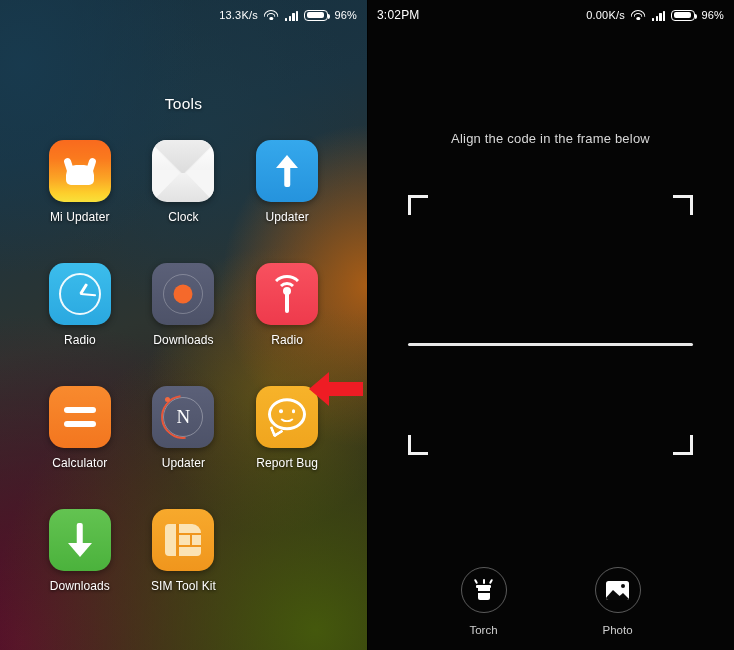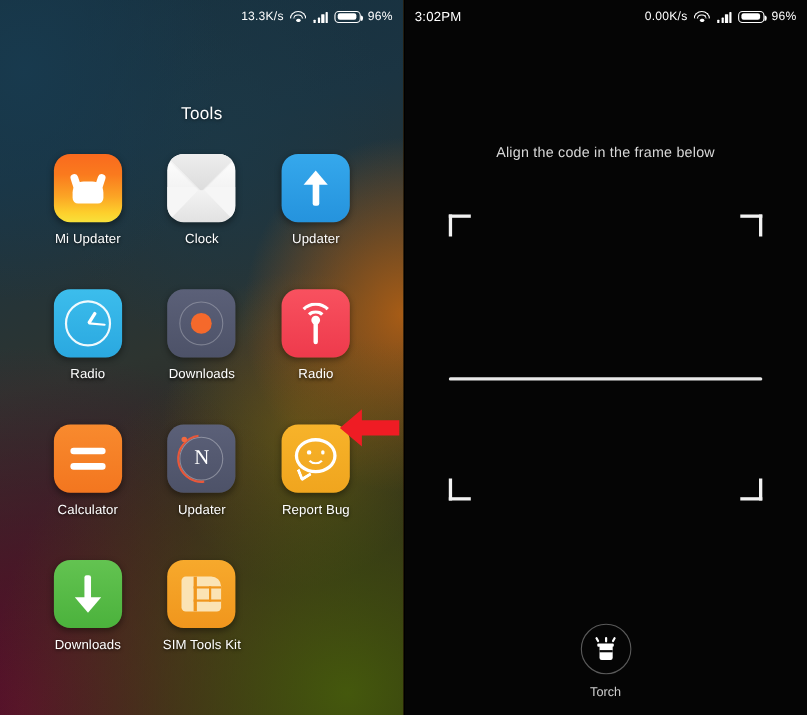--- a/index.html
+++ b/index.html
@@ -409,21 +409,21 @@
         <div class="app-label">Downloads</div>
       </div>
 
       <div class="app">
         <div class="app-icon ic-sim">
           <div class="sim-chip">
               <span class="v"></span>
               <span class="v2"></span>
             </div>
         </div>
-        <div class="app-label">SIM Tools Kit</div>
+        <div class="app-label">SIM Tool Kit</div>
       </div>
 
     </div>
 
     <div class="arrow-left-marker">
       <svg width="58" height="40" viewBox="0 0 58 40">
         <path d="M2 20 L22 3 L22 13 L56 13 L56 27 L22 27 L22 37 Z" fill="#ef1c24"></path>
       </svg>
     </div>
   </div>
@@ -471,16 +471,26 @@
             <span class="ray l"></span>
               <span class="ray c"></span>
               <span class="ray r"></span>
             <span class="cap"></span>
               <span class="body"></span>
           </div>
         </div>
         <div class="tool-label">Torch</div>
       </div>
 
+      <div class="tool-btn">
+        <div class="tool-circle">
+          <div class="photo-g">
+              <span class="sun"></span>
+              <span class="hill2"></span>
+              <span class="hill"></span>
+            </div>
+        </div>
+        <div class="tool-label">Photo</div>
+      </div>
     </div>
 
   </div>
 </div>
 
 </body></html>

